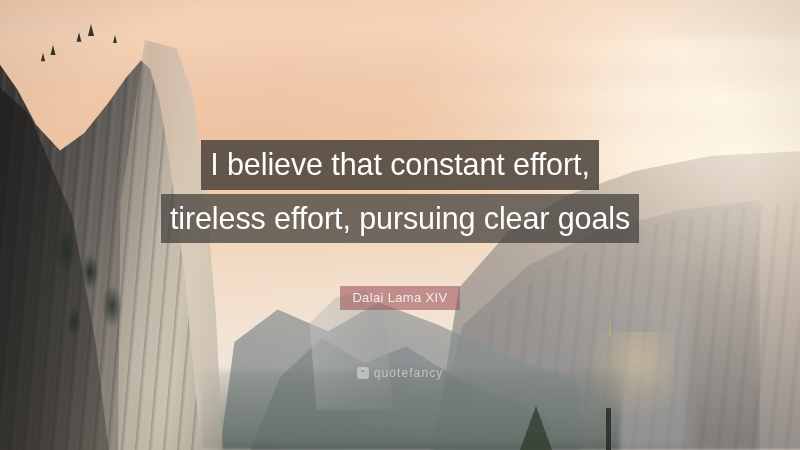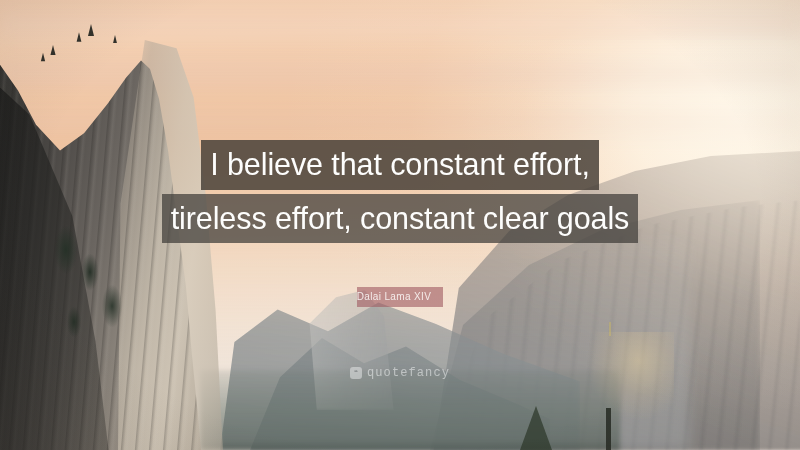--- a/index.html
+++ b/index.html
@@ -354,23 +354,23 @@
   .author-wrap {
     position: absolute;
     left: 0; top: 286px;
     width: 800px;
     text-align: center;
   }
   .author {
     display: inline-block;
     background: rgba(160,92,98,0.62);
     color: #f4ebe9;
-    font-size: 10px;
+    font-size: 13px;
     letter-spacing: 0.35px;
-    padding: 4px 12px 5px 0;
+    padding: 4px 12px 5px 12px;
     white-space: nowrap;
   }
 
   
   .watermark {
     position: absolute;
     left: 0; top: 366px;
     width: 800px;
     display: flex;
     align-items: center;
@@ -387,21 +387,20 @@
     justify-content: center;
     font-size: 8px;
     line-height: 1;
     color: rgba(110,116,118,0.95);
     font-weight: 700;
   }
   .wm-text {
     color: rgba(240,242,242,0.88);
     font-size: 12px;
     letter-spacing: 1.1px;
-    font-family: Liberation Mono, monospace;
   }
 </style>
 </head>
 <body>
 
 <div id="stage">
 
   <div class="sky"></div>
   <div class="clouds"></div>
 
@@ -437,21 +436,21 @@
     <div class="tier t4"></div>
     <div class="trunk"></div>
     <div class="rim"></div>
   </div>
 
   <div class="bloom"></div>
   <div class="grade"></div>
 
   <div class="quote">
     <div class="qline">I believe that constant effort,</div><br>
-    <div class="qline">tireless effort, constant clear goals</div><br>
+    <div class="qline">tireless effort, pursuing clear goals</div><br>
   </div>
 
   <div class="author-wrap">
     <span class="author">Dalai Lama XIV</span>
   </div>
 
   <div class="watermark">
     <span class="wm-badge">“</span>
     <span class="wm-text">quotefancy</span>
   </div>

